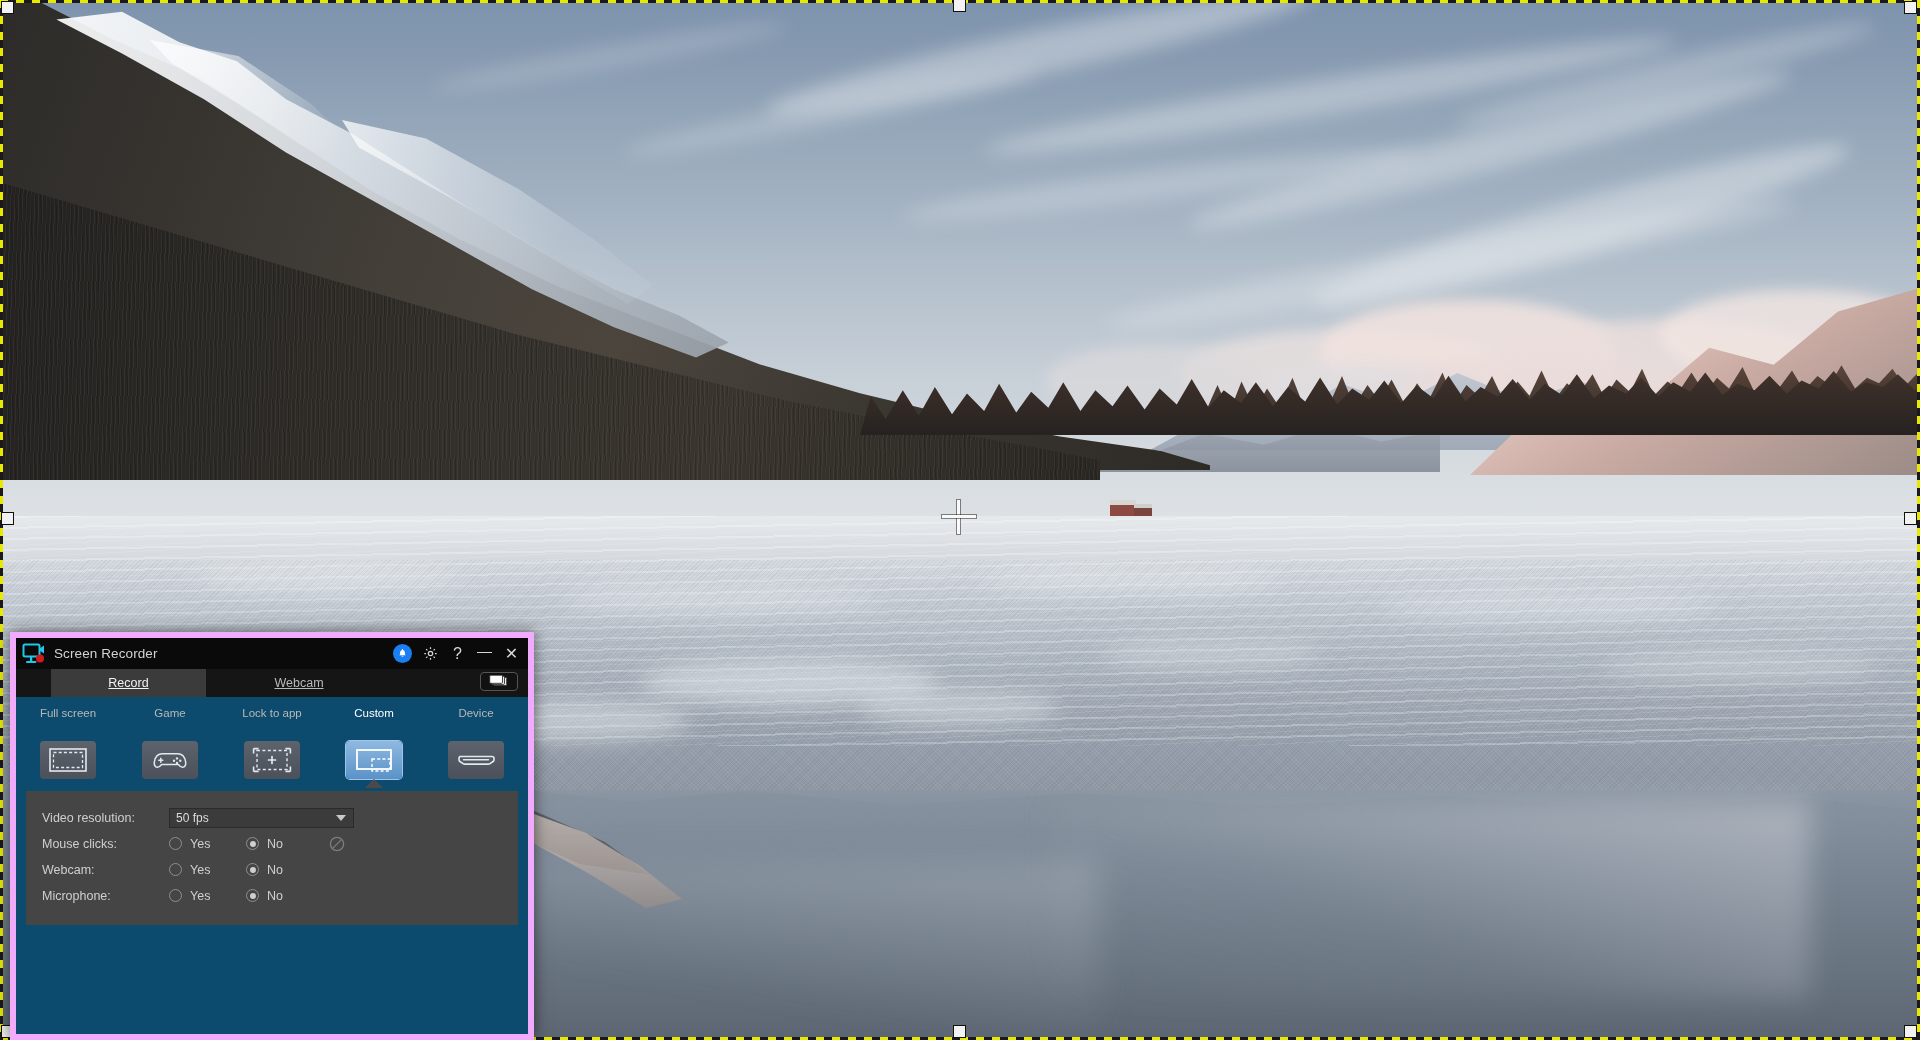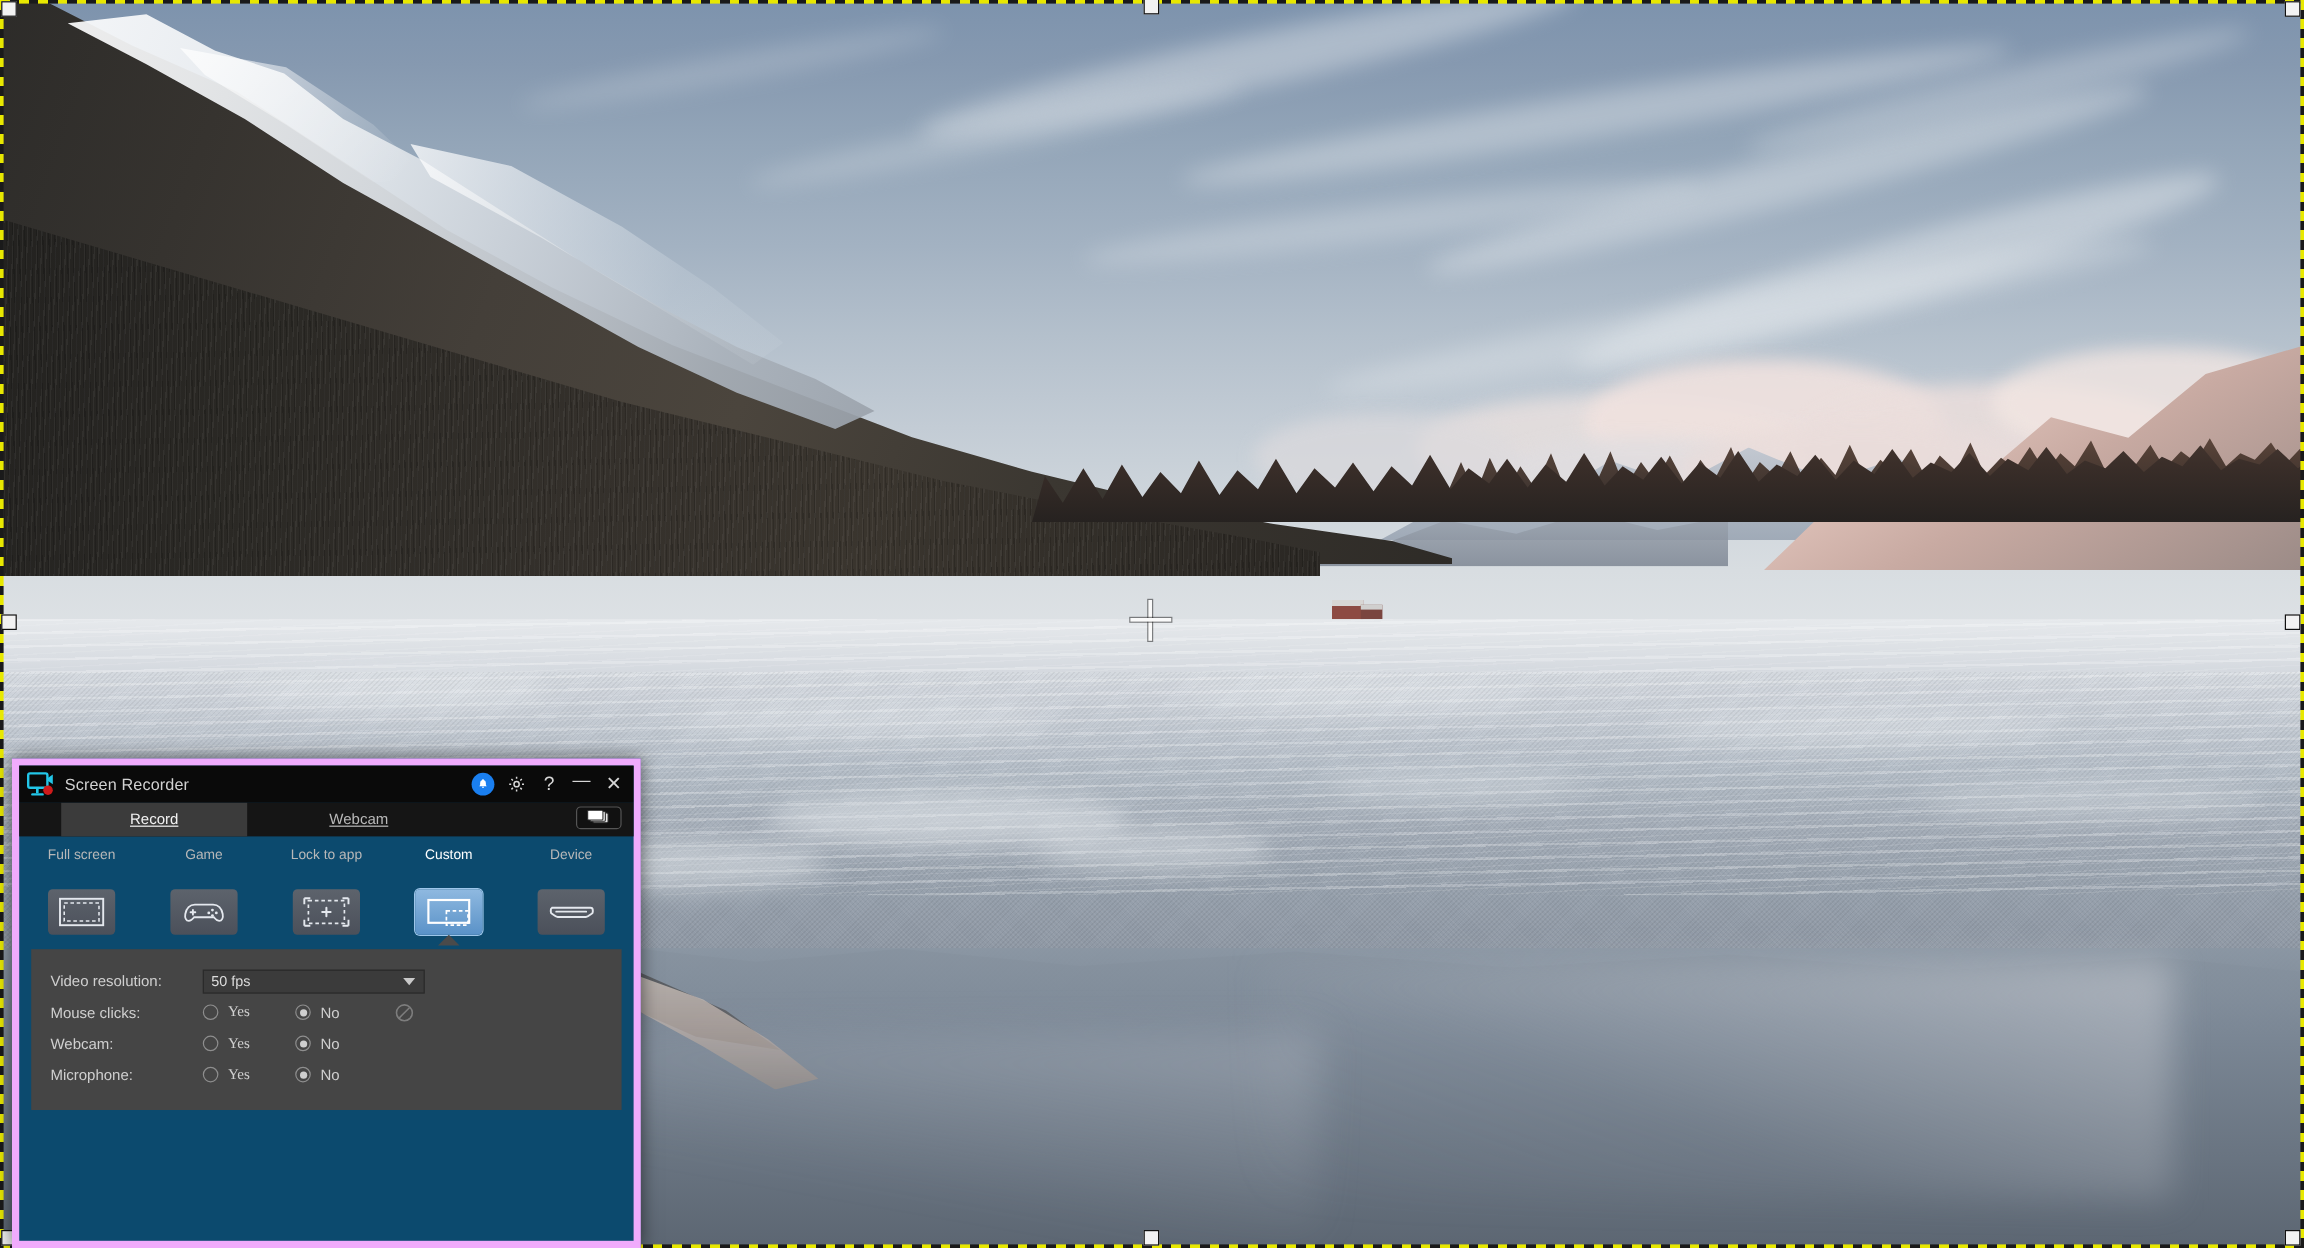--- a/index.html
+++ b/index.html
@@ -281,21 +281,21 @@
     color:#dcdcdc; font-size:12px; display:flex; align-items:center;
     padding:0 6px; position:relative; cursor:pointer;
   }
   .select .arrow {
     position:absolute; right:7px; top:50%; transform:translateY(-50%);
     width:0; height:0; border-left:5px solid transparent; border-right:5px solid transparent;
     border-top:6px solid #c9c9c9;
   }
   .radios { display:flex; align-items:center; }
   .radio-opt { display:flex; align-items:center; cursor:pointer; }
-  .radio-opt.yes { width:77px;font-family:Liberation Serif, serif; }
+  .radio-opt.yes { width:77px; }
   .radio {
     width:13px; height:13px; border-radius:50%;
     border:1.5px solid #8e8e8e; background:transparent; position:relative; flex:none;
   }
   .radio.on::after {
     content:""; position:absolute; left:50%; top:50%; transform:translate(-50%,-50%);
     width:6px; height:6px; border-radius:50%; background:#cfcfcf;
   }
   .radio-lbl { color:#cfcfcf; font-size:12.5px; margin-left:8px; }
   .noclick { margin-left:46px; width:16px; height:16px; position:relative; }

